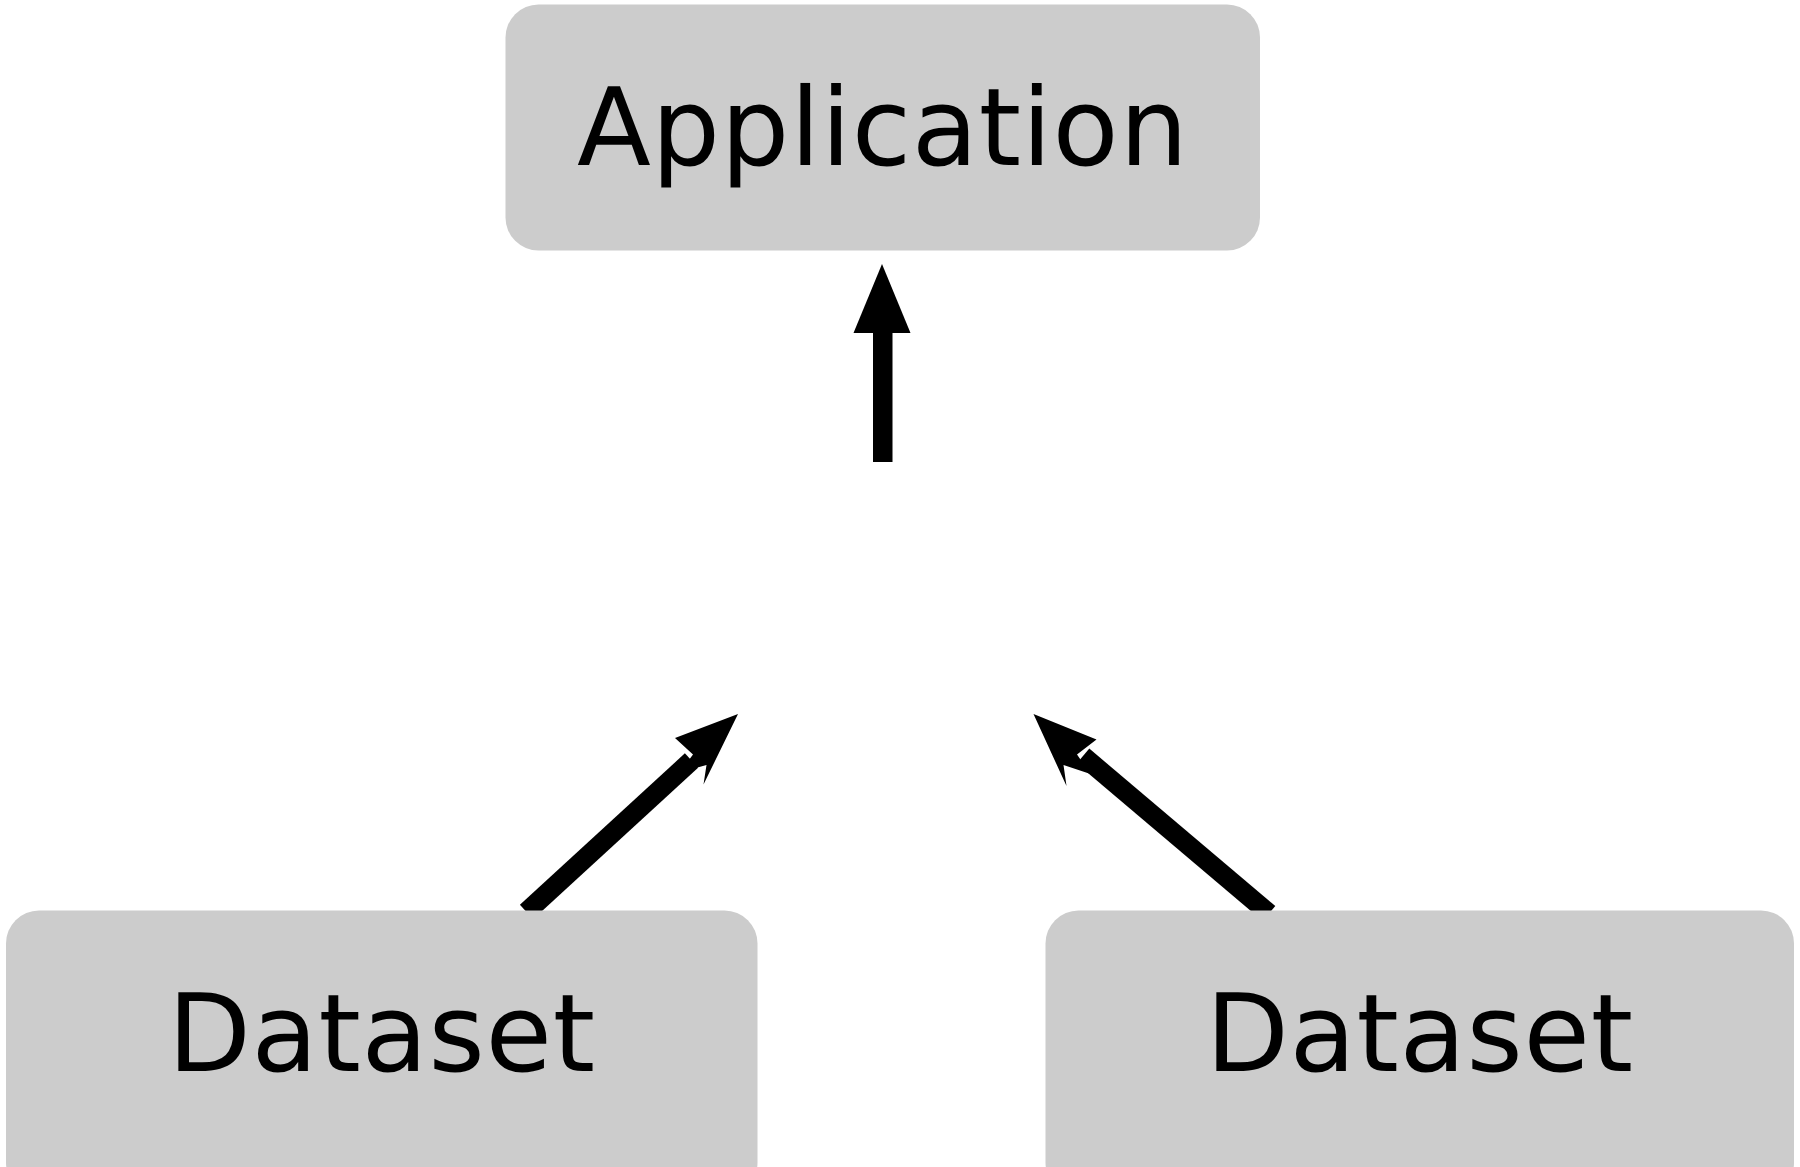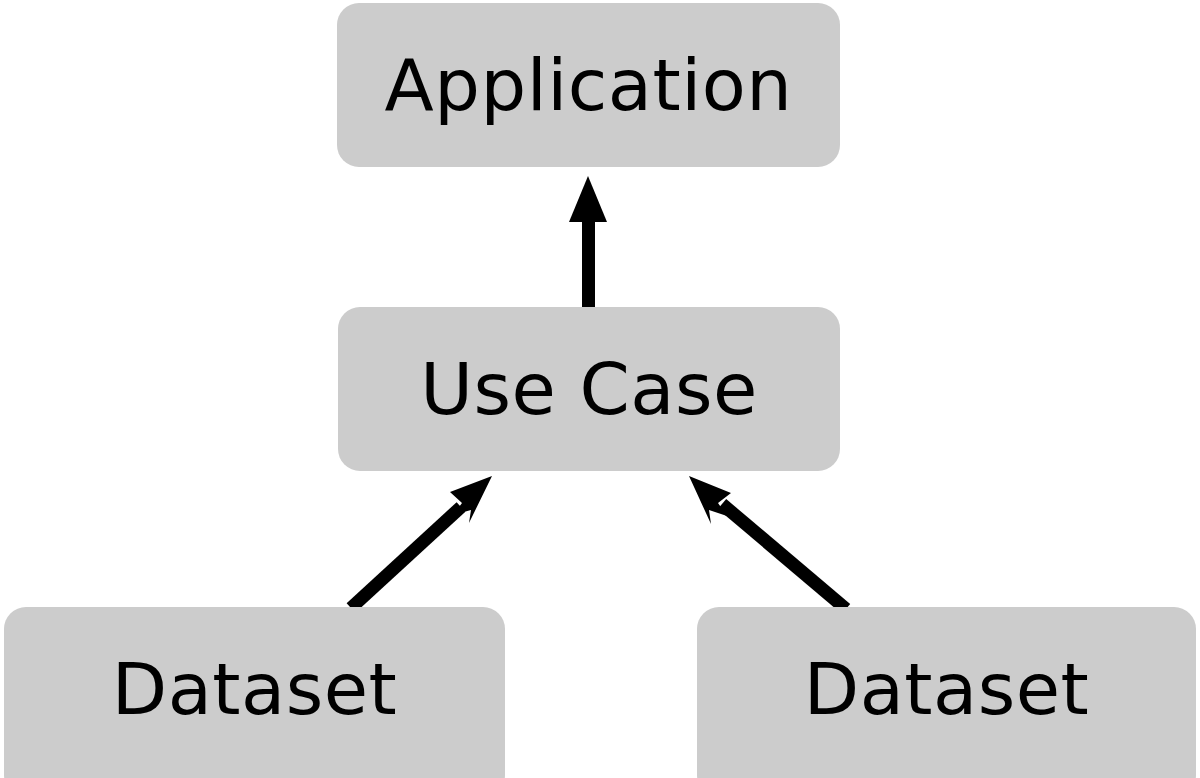--- a/index.html
+++ b/index.html
@@ -105,23 +105,20 @@
       <line x1="846" y1="609" x2="722" y2="504" stroke="#000000" stroke-width="13" stroke-linecap="butt"></line>
 
       <polygon points="689,476 731,493 718,503 727,516 709,510 711,524" fill="#000000"></polygon>
     </g>
   </svg>
 
   <div id="node-application" class="node-box">
     <span class="node-label">Application</span>
   </div>
 
-  <div id="node-usecase" class="node-box">
-    <span class="node-label">Use Case</span>
-  </div>
 
   <div id="node-metric" class="node-box">
     <span class="node-label">Dataset</span>
   </div>
 
   <div id="node-dataset" class="node-box">
     <span class="node-label">Dataset</span>
   </div>
 
 </div>

